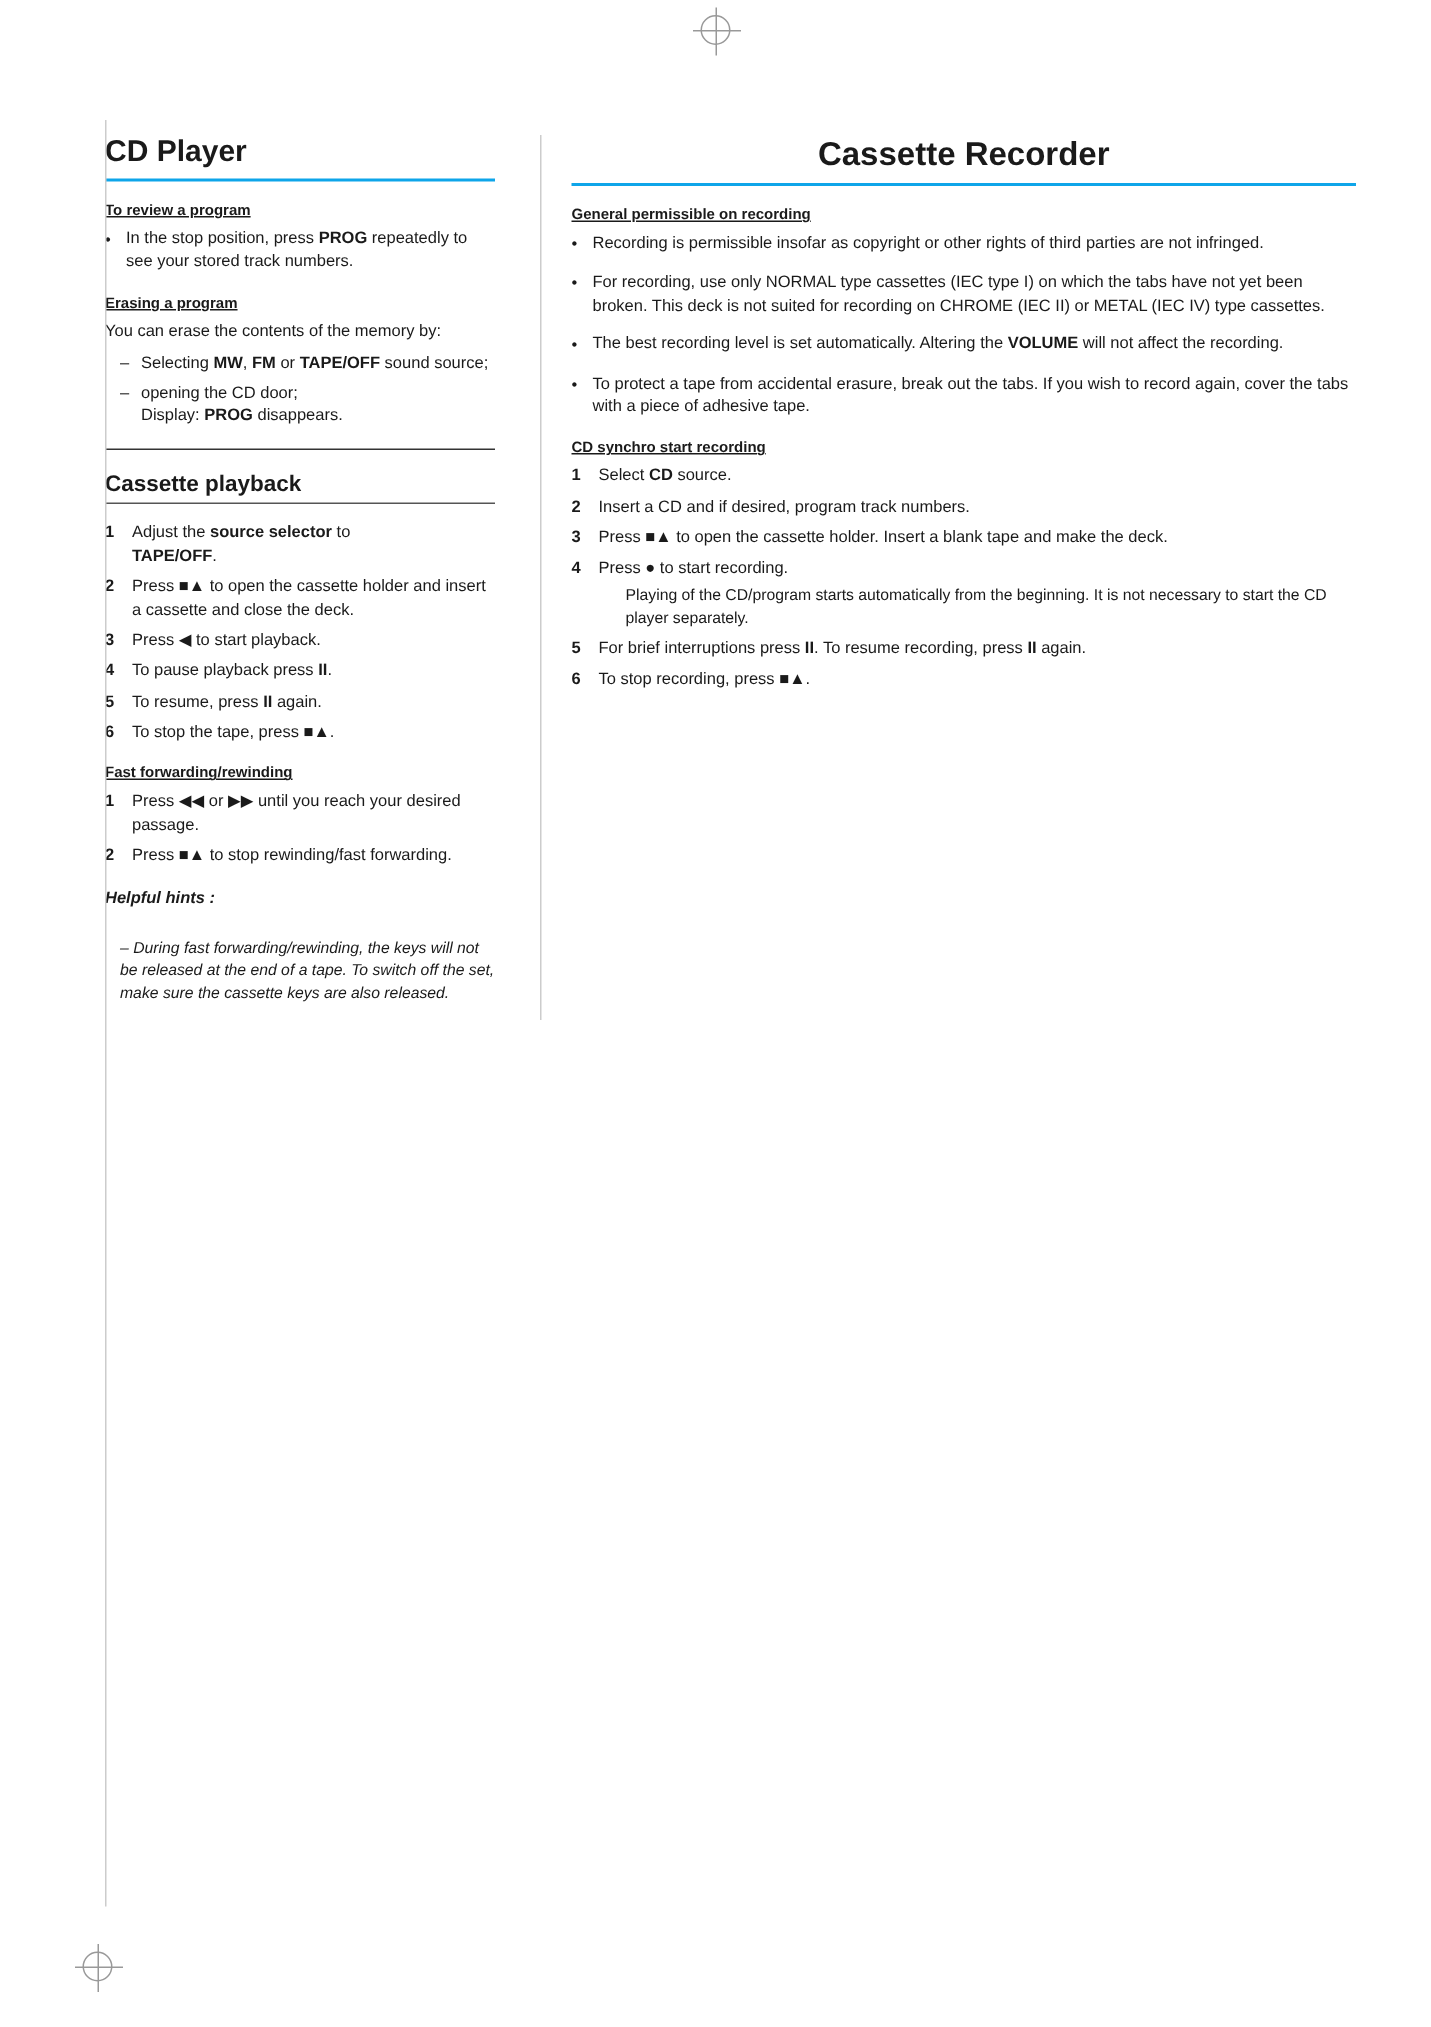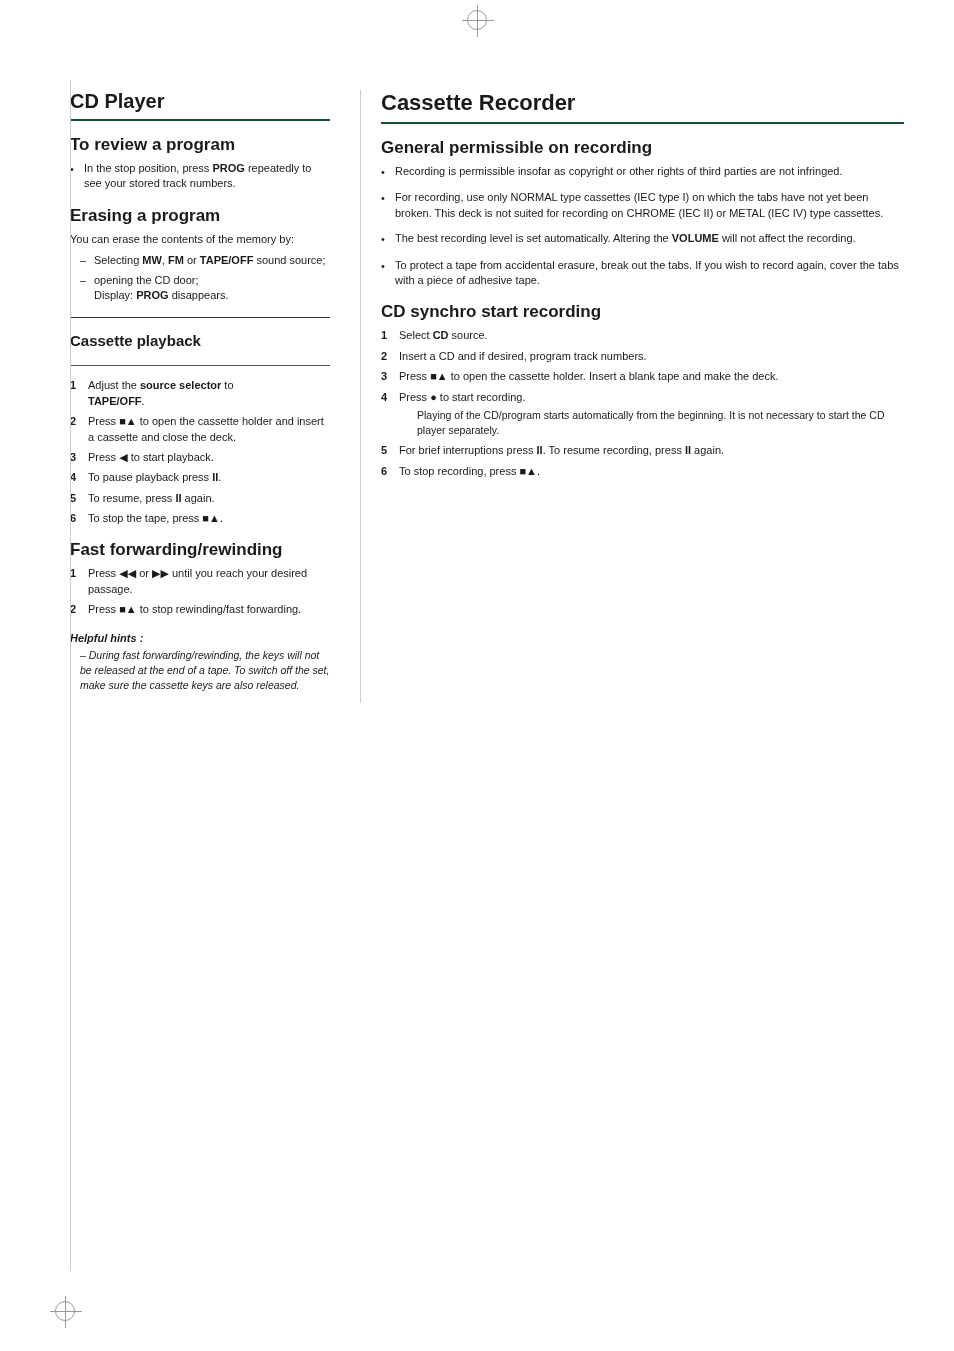--- a/index.html
+++ b/index.html
@@ -64,32 +64,34 @@
     }
     .col-right {
       flex: 1;
       padding-left: 20px;
       border-left: 1px solid #ccc;
     }
     
     .col-header {
       font-size: 20px;
       font-weight: bold;
-      border-bottom: 2px solid #14532d;
+      border-bottom: 2px solid #0ea5e9;
       padding-bottom: 6px;
     }
     .col-right .col-header {
       font-size: 22px;
+      text-align: center;
     }
     
     .section-heading {
       font-weight: bold;
-      font-size: 17px;
+      font-size: 10px;
       margin-bottom: 6px;
       margin-top: 14px;
+      text-decoration: underline;
     }
     .section-heading:first-of-type {
       margin-top: 0;
     }
     
     .num-list {
       list-style: none;
       padding: 0;
     }
     .num-list li {
@@ -143,21 +145,21 @@
       left: 0;
     }
     
     .bold { font-weight: bold; }
     
     b { font-weight: bold; }
     
     .hints-title {
       font-weight: bold;
       font-style: italic;
-      margin-bottom: 4px;
+      margin-bottom: 20px;
       margin-top: 14px;
     }
     .hint-item {
       font-style: italic;
       font-size: 10.5px;
       line-height: 1.45;
       margin-bottom: 10px;
       margin-left: 10px;
     }
     
@@ -171,21 +173,21 @@
     .section-divider {
       border: none;
       border-top: 1px solid #333;
       margin: 14px 0 10px 0;
     }
     p { line-height: 1.4; margin-bottom: 6px; }
     .cassette-section-title {
       font-size: 15px;
       font-weight: bold;
       border-bottom: 1px solid #555;
-      padding-bottom: 16px;
+      padding-bottom: 4px;
       margin-bottom: 12px;
       margin-top: 14px;
     }
   </style>
 </head>
 <body>
 
 <div class="page">
 
   <div style="position:absolute; top:10px; left:50%; transform:translateX(-50%);">

